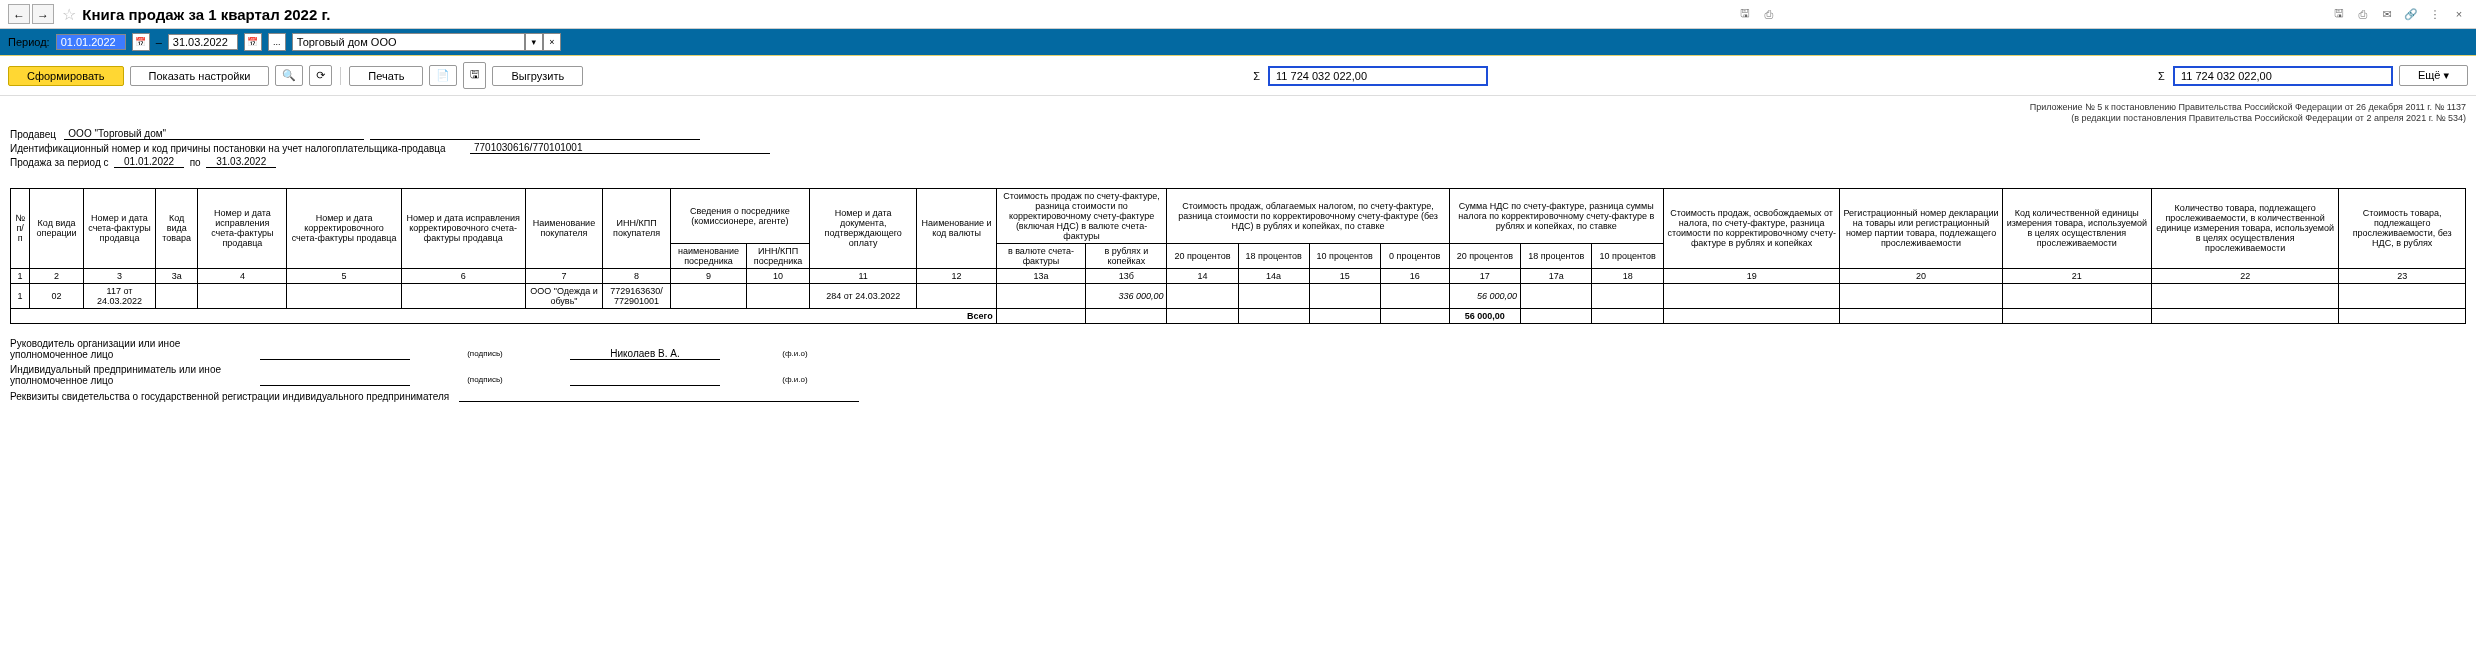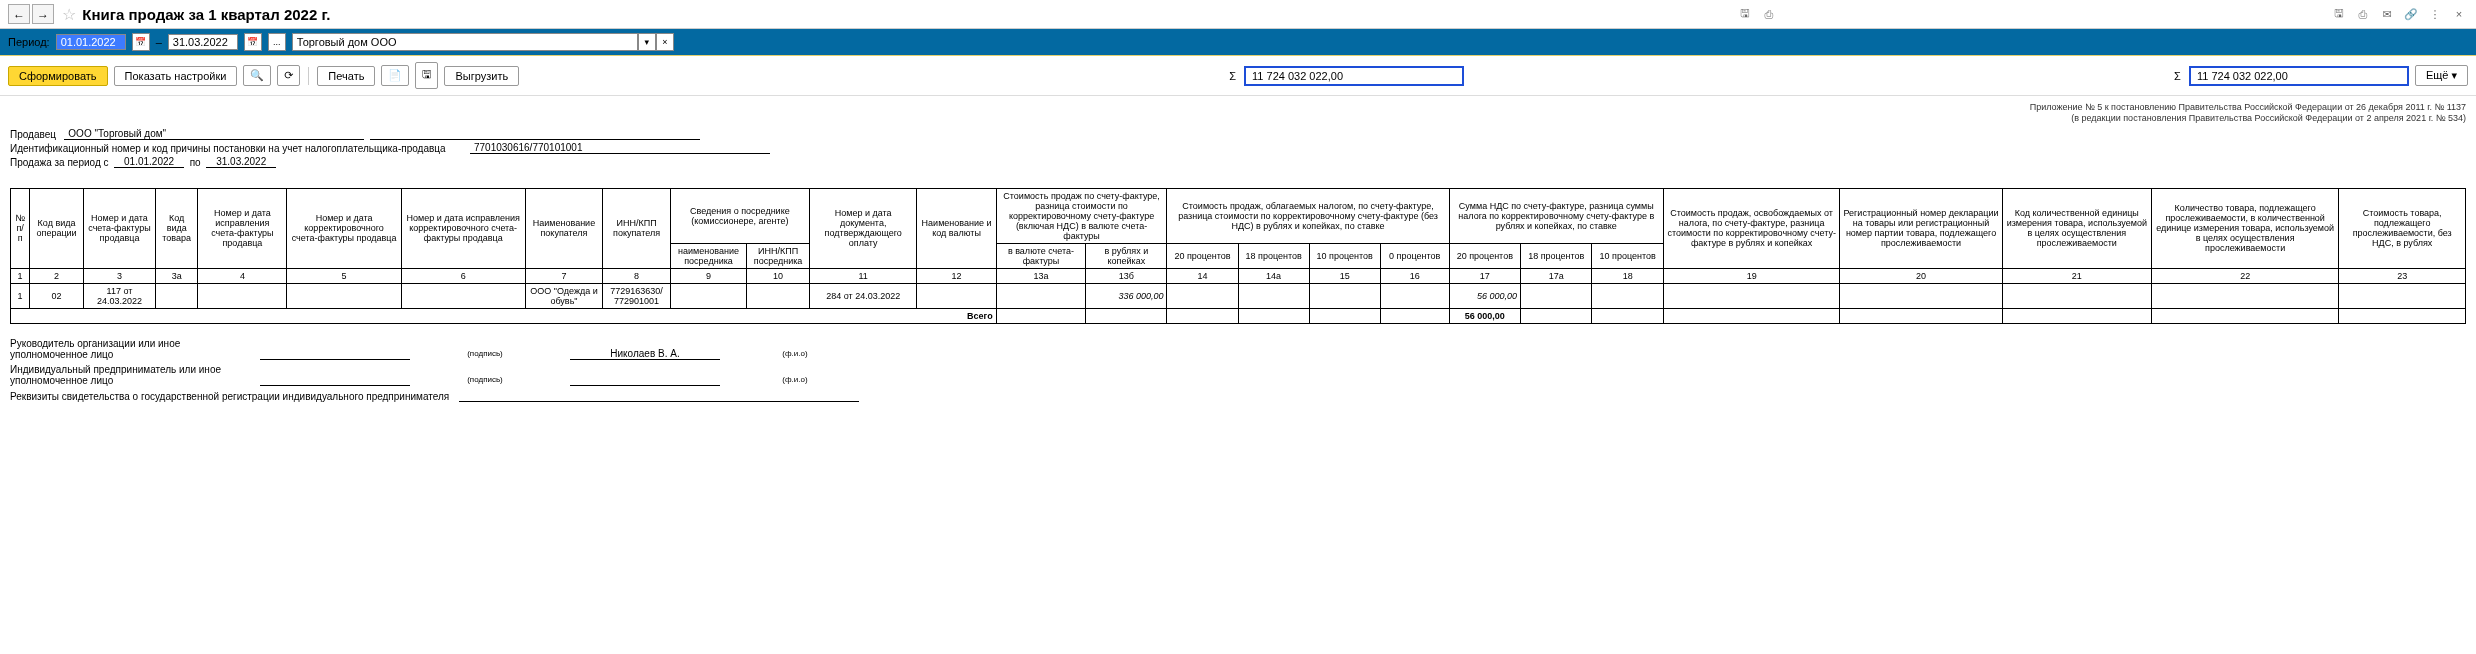--- a/index.html
+++ b/index.html
@@ -12,27 +12,27 @@
 .title-text { font-size: 15px; font-weight: bold; flex: 1; }
 .title-actions { display: flex; gap: 6px; }
 .title-icon { width: 18px; height: 18px; display: inline-flex; align-items: center; justify-content: center; color: #666; cursor: pointer; }
 
 
 .period-bar { background: #0369a1; padding: 4px 8px; display: flex; align-items: center; gap: 6px; border-bottom: 1px solid #e0d070; }
 .period-label { font-size: 11px; }
 .date-input { border: 1px solid #888; background: #fff; padding: 1px 4px; width: 70px; font-size: 11px; }
 .date-input.selected { background: #3d7bff; color: #fff; }
 .cal-btn { width: 18px; height: 18px; border: 1px solid #888; background: #fff; display: inline-flex; align-items: center; justify-content: center; font-size: 9px; cursor: pointer; }
-.org-input { border: 1px solid #888; background: #fff; padding: 1px 4px; width: 346px; font-size: 11px; }
+.org-input { border: 1px solid #888; background: #fff; padding: 1px 4px; width: 233px; font-size: 11px; }
 .org-select { display: flex; }
 .org-btn { width: 18px; height: 18px; border: 1px solid #888; background: #fff; display: inline-flex; align-items: center; justify-content: center; cursor: pointer; font-size: 9px; }
 
 
 .toolbar { padding: 6px 8px; display: flex; align-items: center; gap: 6px; border-bottom: 1px solid #ddd; }
-.btn { border: 1px solid #999; background: #fff; padding: 3px 10px; font-size: 11px; cursor: pointer; border-radius: 2px; }
+.btn { border: 1px solid #999; background: #fff; padding: 3px 18px; font-size: 11px; cursor: pointer; border-radius: 2px; }
 .btn.primary { background: #ffd733; border-color: #c9a800; font-weight: normal; }
 .btn.icon-only { padding: 3px 6px; }
 .toolbar-sep { width: 1px; height: 18px; background: #ccc; margin: 0 2px; }
 .sum-block { display: flex; align-items: center; gap: 8px; margin-left: 12px; }
 .sum-input { border: 2px solid #1d4ed8; background: #fff; padding: 2px 6px; width: 220px; font-size: 11px; text-align: left; }
 .spacer { flex: 1; }
 
 
 .report { padding: 6px 10px; overflow-x: auto; }
 .reg-note { text-align: right; font-size: 9px; color: #333; margin-bottom: 4px; line-height: 1.2; }

